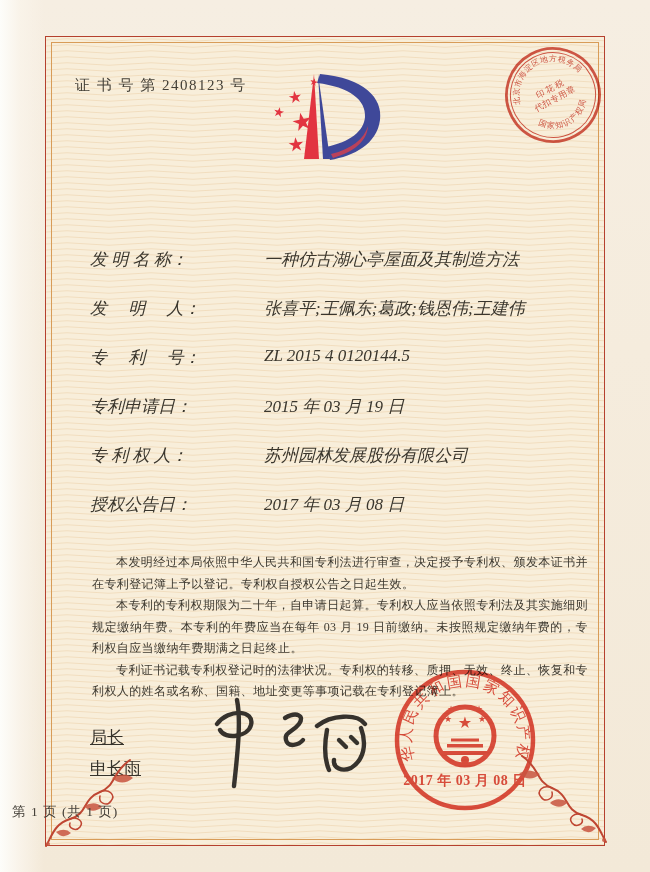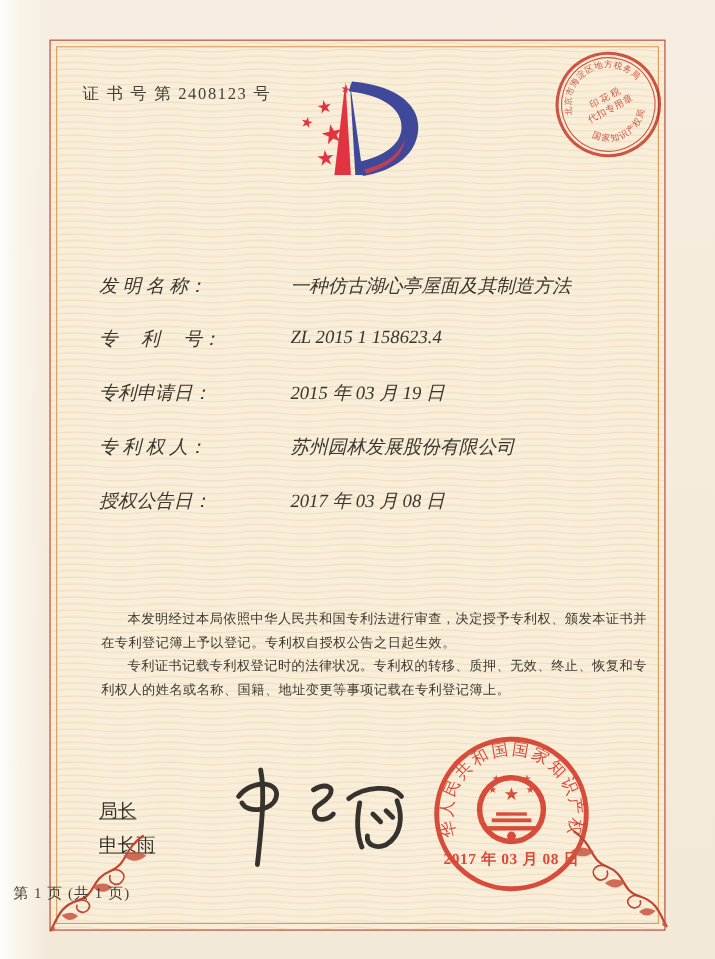--- a/index.html
+++ b/index.html
@@ -91,35 +91,39 @@
       <text x="28" y="74" font-size="19" dominant-baseline="central" transform="rotate(-6 28 74)">★</text>
     </g>
   </svg>
 
 
   <div class="fields">
     <div class="field-row">
       <span class="f-label">发 明 名 称：</span><span class="f-value">一种仿古湖心亭屋面及其制造方法</span>
     </div>
     <div class="field-row">
-      <span class="f-label">专　 利　 号：</span><span class="f-value">ZL 2015 1 158623.4</span>
+      <span class="f-label">发　 明　 人：</span><span class="f-value">张喜平;王佩东;葛政;钱恩伟;王建伟</span>
+    </div>
+    <div class="field-row">
+      <span class="f-label">专　 利　 号：</span><span class="f-value">ZL 2015 4 0120144.5</span>
     </div>
     <div class="field-row">
       <span class="f-label">专利申请日：</span><span class="f-value">2015 年 03 月 19 日</span>
     </div>
     <div class="field-row">
       <span class="f-label">专 利 权 人：</span><span class="f-value">苏州园林发展股份有限公司</span>
     </div>
     <div class="field-row">
       <span class="f-label">授权公告日：</span><span class="f-value">2017 年 03 月 08 日</span>
     </div>
   </div>
 
   <div class="paras">
     <p>本发明经过本局依照中华人民共和国专利法进行审查，决定授予专利权、颁发本证书并在专利登记簿上予以登记。专利权自授权公告之日起生效。</p>
+    <p>本专利的专利权期限为二十年，自申请日起算。专利权人应当依照专利法及其实施细则规定缴纳年费。本专利的年费应当在每年 03 月 19 日前缴纳。未按照规定缴纳年费的，专利权自应当缴纳年费期满之日起终止。</p>
     <p>专利证书记载专利权登记时的法律状况。专利权的转移、质押、无效、终止、恢复和专利权人的姓名或名称、国籍、地址变更等事项记载在专利登记簿上。</p>
   </div>
 
   <div class="signer">
     <div>局长</div>
     <div>申长雨</div>
   </div>
 
   <svg class="signature" viewBox="0 0 170 105">
     <g stroke="#26231f" stroke-width="4.4" fill="none" stroke-linecap="round" stroke-linejoin="round" opacity="0.92">

